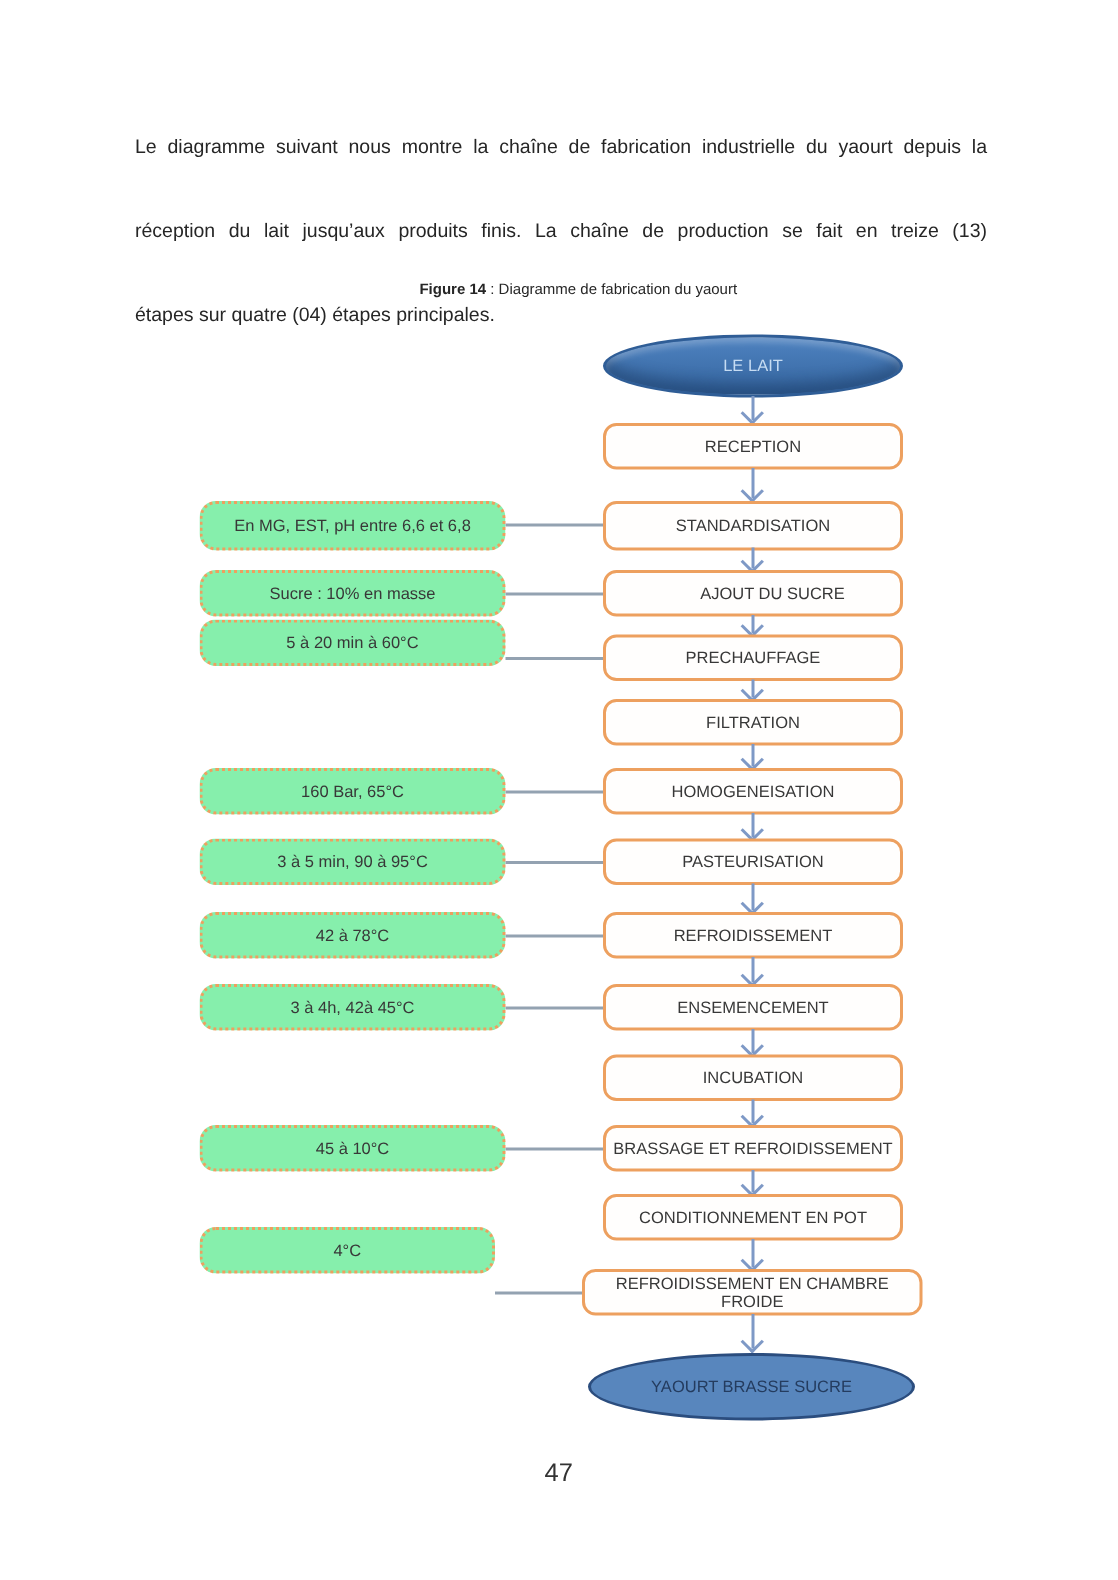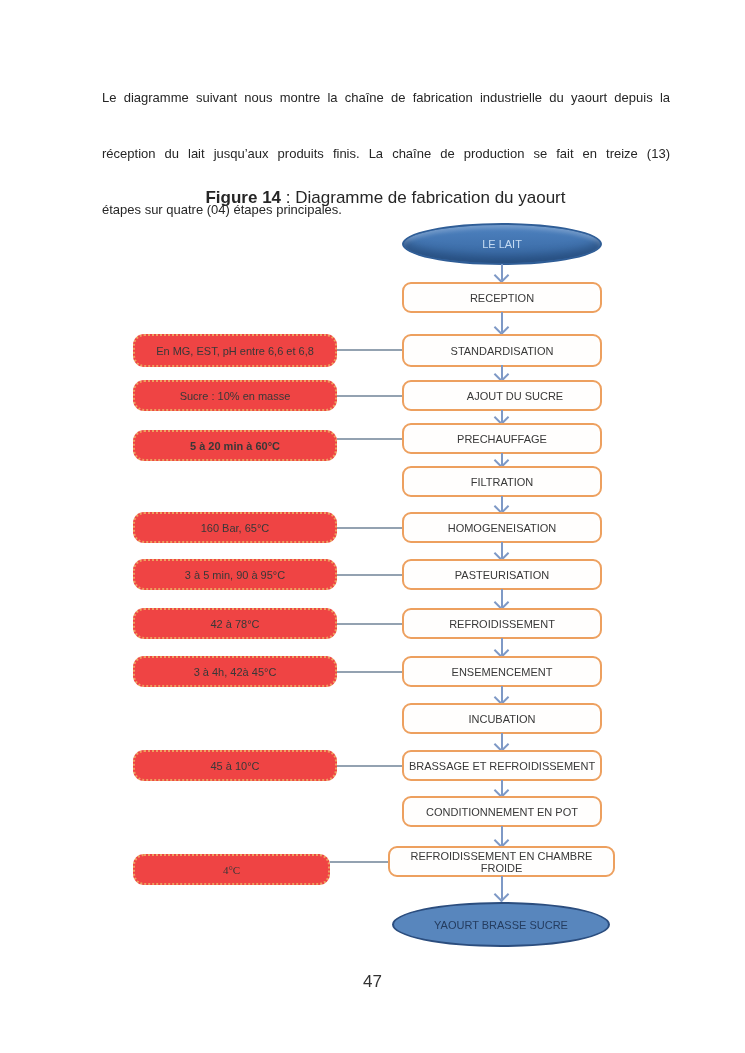--- a/index.html
+++ b/index.html
@@ -2,37 +2,37 @@
 <html style="--box-border: #EDA05F; --connector: #93A2B1; --arrow: #7E99C6; --start-fill-top: #4E82C0; --start-fill-bottom: #35659F; --start-border: #2F5D96; --start-text: #C6DCF3; --end-fill: #5886BD; --end-border: #2B4D7E; --end-text: #243C5F;"><head>
 <meta charset="utf-8">
 <style>
   html,body { margin:0; padding:0; background:#e9e9e9; }
   .page {
     position:relative; width:745px; height:1053px; margin:0 auto;
     background:#ffffff; overflow:hidden;
     font-family:"Liberation Sans", sans-serif; color:#262626;
   }
   
-  .para { position:absolute; left:90px; top:84px; width:568px; font-size:13px; line-height:28px;margin-left:12px; }
+  .para { position:absolute; left:90px; top:84px; width:568px; font-size:13px; line-height:28px; }
   .para .line { text-align:justify; }
   .para .line.just::after { content:""; display:inline-block; width:100%; height:0; }
   
-  .caption { position:absolute; left:0; right:0; top:188px; text-align:center; padding-left:26px; font-size:17px; }
+  .caption { position:absolute; left:0; right:0; top:188px; text-align:center; padding-left:26px; font-size:10px; }
   .caption b { font-weight:bold; }
   
   .box {
     position:absolute; left:402px; width:200px; height:31px;
     background:#fffefd; border:2px solid var(--box-border); border-radius:9px;
     display:flex; align-items:center; justify-content:center;
     font-size:11px; color:#383838; box-sizing:border-box; text-align:center;
   }
   .box.wide { left:388px; width:227px;text-align:center; }
   .note {
     position:absolute; left:133px; width:204px; height:31px;
-    background:#ef4444; border:2px dotted var(--box-border); border-radius:11px;
+    background:#86efac; border:2px dotted var(--box-border); border-radius:11px;
     display:flex; align-items:center; justify-content:center;
     font-size:11px; color:#383838; box-sizing:border-box; text-align:center;
   }
   .note.narrow { width:197px; }
   .hline { position:absolute; height:2px; background:var(--connector); }
   .varrow { position:absolute; left:494px; width:16px; }
   .varrow::before {
     content:""; position:absolute; left:7px; top:0; bottom:3px;
     border-left:2px solid var(--arrow);
   }
@@ -89,21 +89,21 @@
     <div class="note" style="top:334px;height:33px;">En MG, EST, pH entre 6,6 et 6,8</div>
     <div class="hline" style="top:349px;left:337px;width:65px;"></div>
     <div class="varrow" style="top:365px;height:17px;"></div>
 
     <div class="box" style="top:380px;padding-left:26px;">AJOUT DU SUCRE</div>
     <div class="note" style="top:380px;">Sucre : 10% en masse</div>
     <div class="hline" style="top:395px;left:337px;width:65px;"></div>
     <div class="varrow" style="top:410px;height:15px;"></div>
 
     <div class="box" style="top:423px;">PRECHAUFFAGE</div>
-    <div class="note" style="top:430px;font-weight:bold;">5 à 20 min à 60°C</div>
+    <div class="note" style="top:413px;">5 à 20 min à 60°C</div>
     <div class="hline" style="top:438px;left:337px;width:65px;"></div>
     <div class="varrow" style="top:453px;height:15px;"></div>
 
     <div class="box" style="top:466px;">FILTRATION</div>
     <div class="varrow" style="top:496px;height:18px;"></div>
 
     <div class="box" style="top:512px;">HOMOGENEISATION</div>
     <div class="note" style="top:512px;">160 Bar, 65°C</div>
     <div class="hline" style="top:527px;left:337px;width:65px;"></div>
     <div class="varrow" style="top:542px;height:19px;"></div>
@@ -128,21 +128,21 @@
 
     <div class="box" style="top:750px;">BRASSAGE ET REFROIDISSEMENT</div>
     <div class="note" style="top:750px;">45 à 10°C</div>
     <div class="hline" style="top:765px;left:337px;width:65px;"></div>
     <div class="varrow" style="top:780px;height:18px;"></div>
 
     <div class="box" style="top:796px;">CONDITIONNEMENT EN POT</div>
     <div class="varrow" style="top:826px;height:22px;"></div>
 
     <div class="box wide" style="top:846px;">REFROIDISSEMENT EN CHAMBRE FROIDE</div>
-    <div class="note narrow" style="top:854px;font-family:Liberation Serif, serif;">4°C</div>
+    <div class="note narrow" style="top:818px;">4°C</div>
     <div class="hline" style="top:861px;left:330px;width:58px;"></div>
     <div class="varrow" style="top:876px;height:26px;"></div>
 
     <div class="ellipse end">YAOURT BRASSE SUCRE</div>
   </div>
 
   <div class="pageno">47</div>
 </div>
 
 </body></html>

